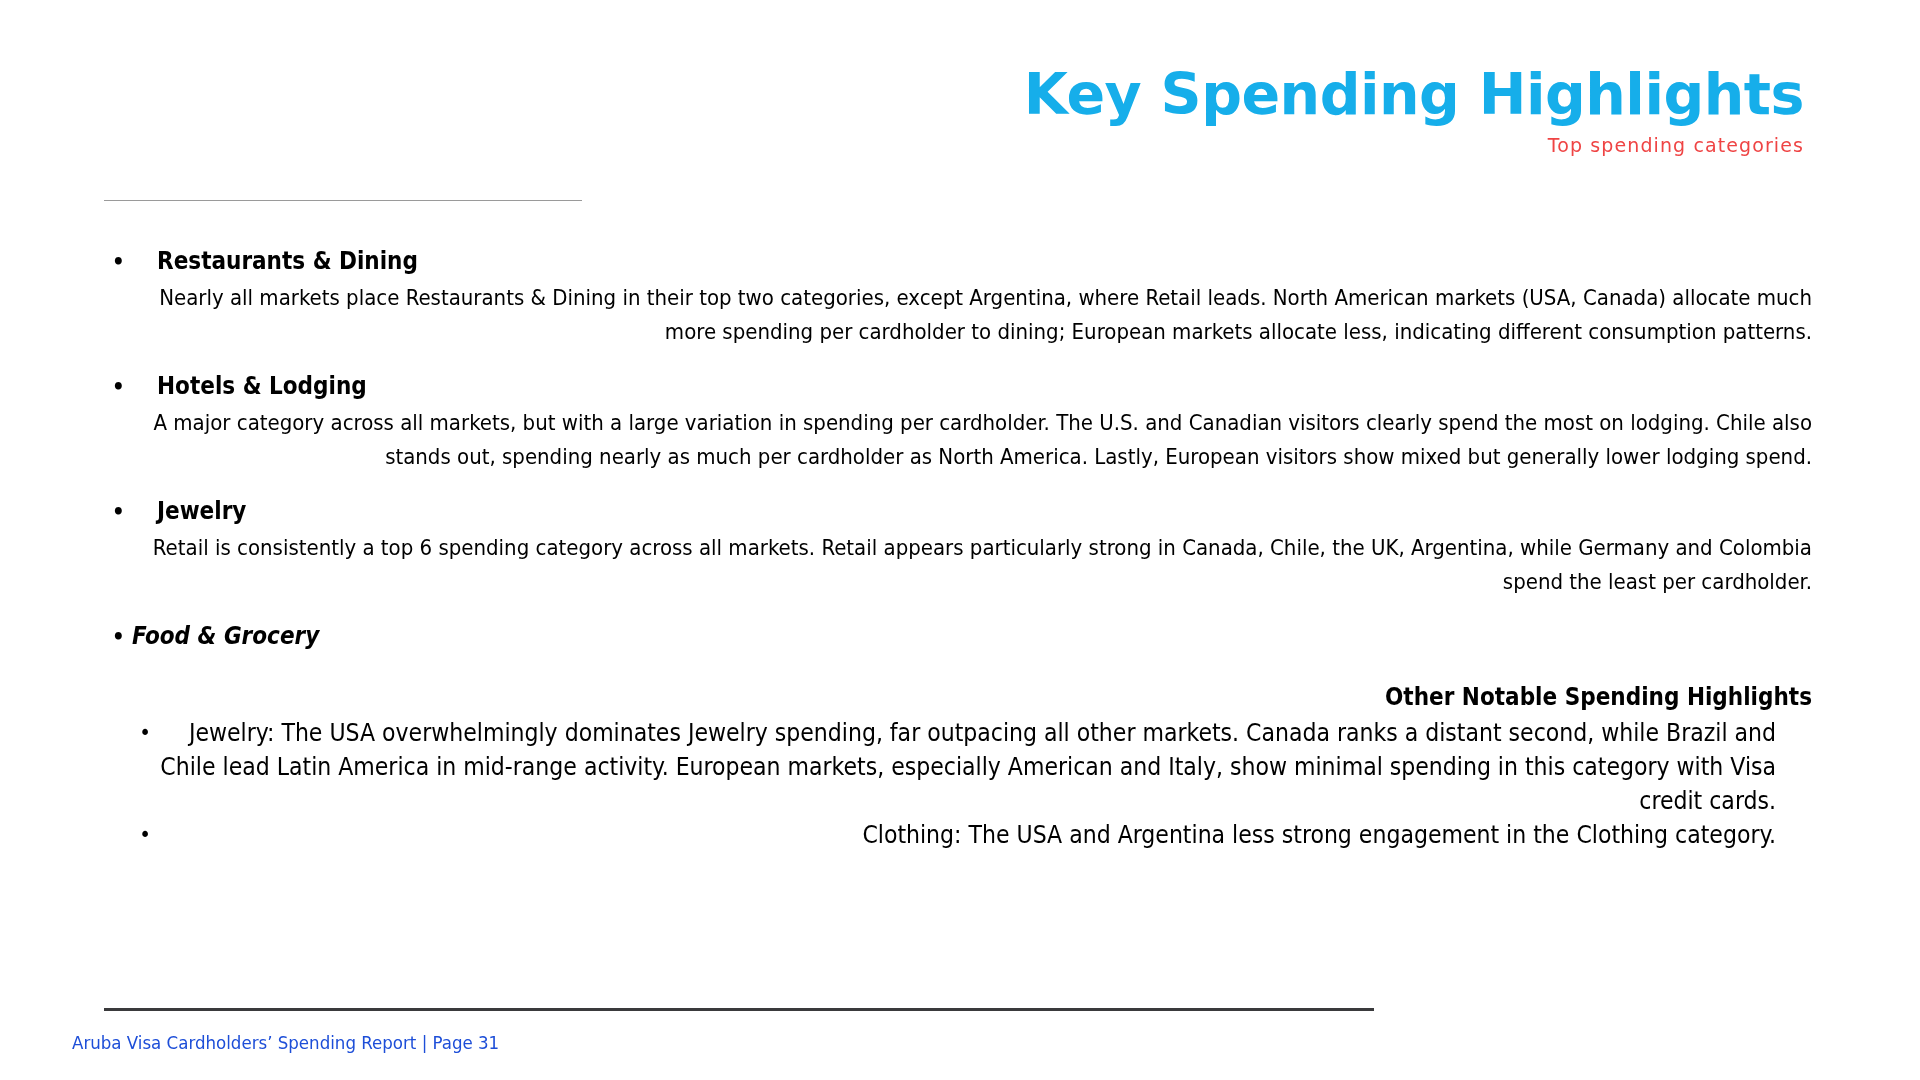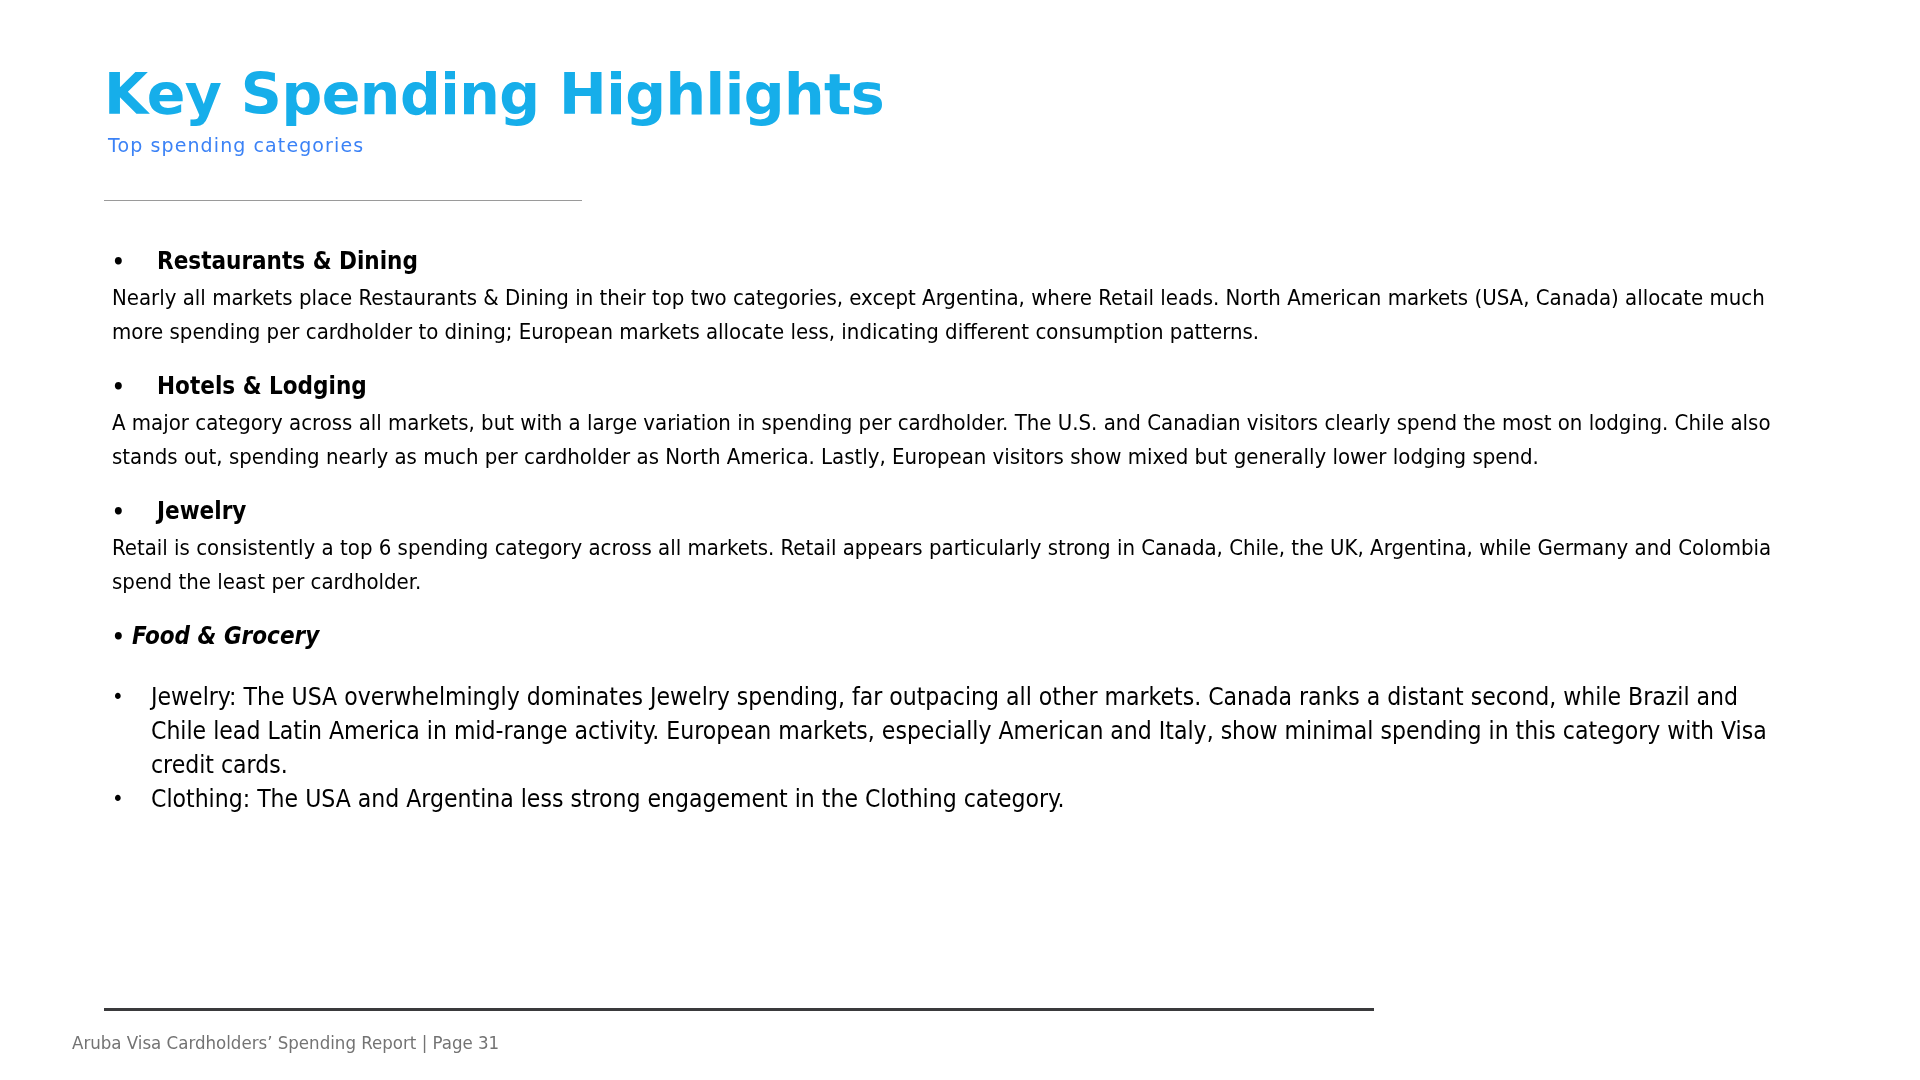--- a/index.html
+++ b/index.html
@@ -14,20 +14,21 @@
     overflow: hidden;
     font-family: "Liberation Sans", sans-serif;
     -webkit-font-smoothing: antialiased;
   }
 
   
   .slide {
     position: absolute;
     inset: 0;
     background: #ffffff;
+    text-align: right;
   }
 
   
   .header {
     position: absolute;
     left: 104px;
     top: 62px;
     width: 1700px;
   }
   .slide-title {
@@ -39,21 +40,21 @@
     color: #16AEEA;
     margin: 0;
     white-space: nowrap;
   }
   .slide-subtitle {
     font-family: "DejaVu Sans", sans-serif;
     font-weight: 400;
     font-size: 19px;
     line-height: 26px;
     letter-spacing: 1.1px;
-    color: #3b82f6;
+    color: #ef4444;
     margin: 6px 0 0 4px;
     white-space: nowrap;
   }
   .title-rule {
     position: absolute;
     left: 104px;
     top: 200px;
     width: 478px;
     height: 1px;
     background: #9a9a9a;
@@ -150,21 +151,21 @@
     background: #3a3a3c;
   }
   .footer-text {
     position: absolute;
     left: 72px;
     top: 1031px;
     font-family: "DejaVu Sans Condensed", "Liberation Sans Narrow", "Liberation Sans", sans-serif;
     font-stretch: condensed;
     font-size: 18.5px;
     line-height: 24px;
-    color: #737373;
+    color: #1d4ed8;
     white-space: nowrap;
   }
 </style>
 </head>
 <body>
 
 <div class="slide">
 
   <div class="header">
     <h1 class="slide-title">Key Spending Highlights</h1>
@@ -199,20 +200,21 @@
     </div>
 
     <div class="section">
       <div class="sec-head tight">
         <span class="bullet">•</span>
         <span class="head-label">Food &amp; Grocery</span>
       </div>
     </div>
 
     <div class="other-block">
+      <div class="other-title">Other Notable Spending Highlights</div>
       <ul class="other-list">
         <li>
           <span class="bullet">•</span>
           <span class="li-text">Jewelry: The USA overwhelmingly dominates Jewelry spending, far outpacing all other markets. Canada ranks a distant second, while Brazil and Chile lead Latin America in mid-range activity. European markets, especially American and Italy, show minimal spending in this category with Visa credit cards.</span>
         </li>
         <li>
           <span class="bullet">•</span>
           <span class="li-text">Clothing: The USA and Argentina less strong engagement in the Clothing category.</span>
         </li>
       </ul>

